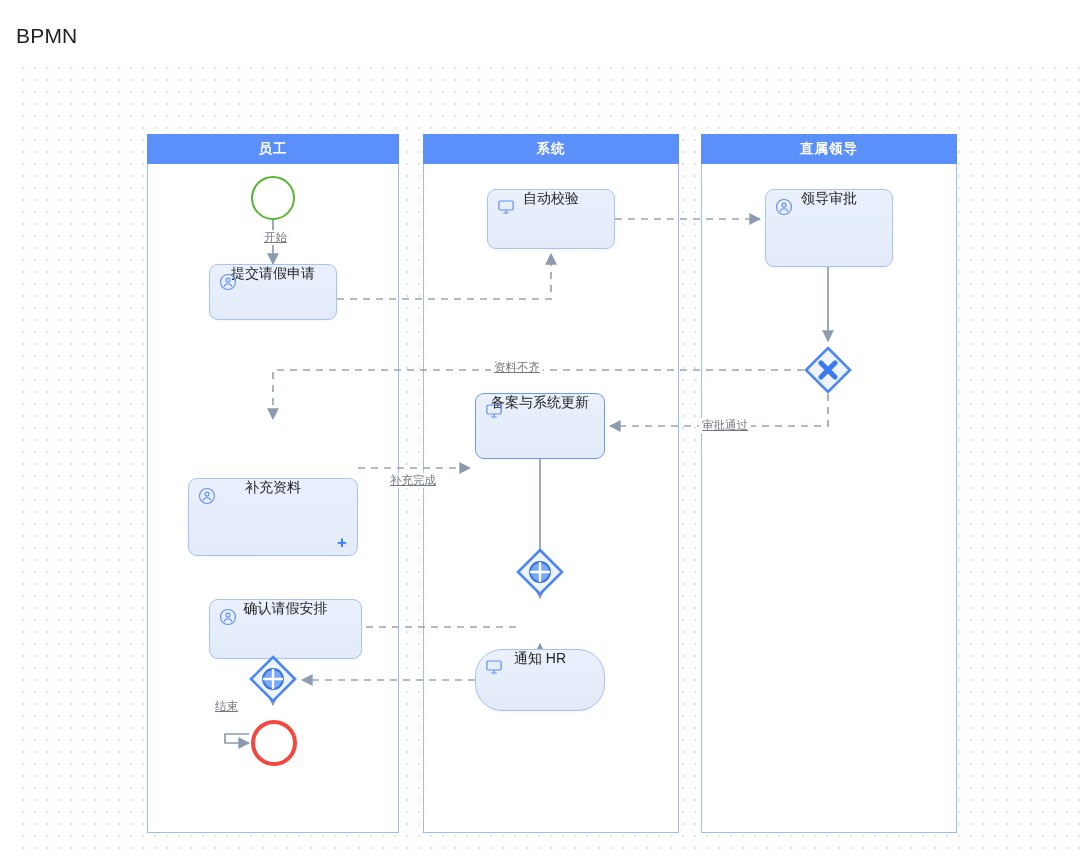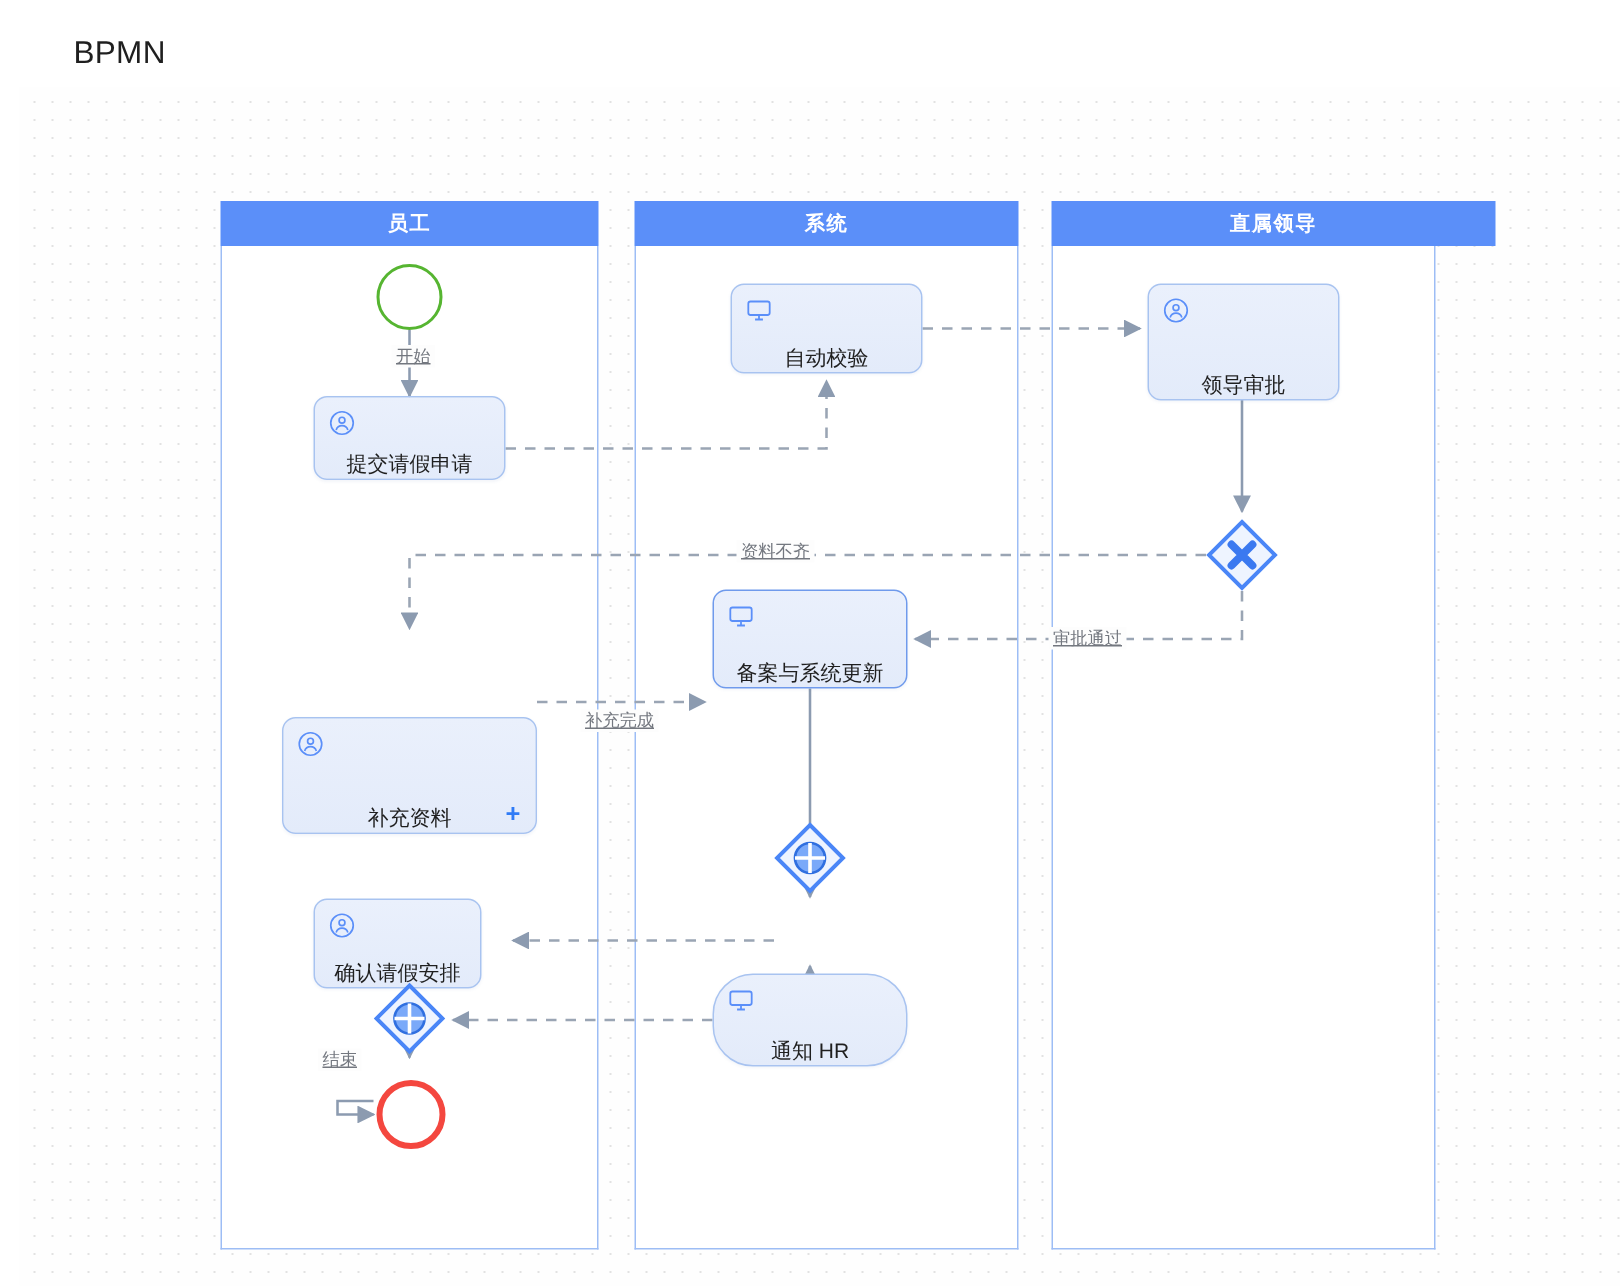--- a/index.html
+++ b/index.html
@@ -10,21 +10,20 @@
     font-family: "Liberation Sans", "DejaVu Sans", sans-serif;
     overflow: hidden;
   }
   #page-title {
     position: absolute;
     left: 16px; top: 24px;
     font-size: 21px;
     font-weight: 400;
     color: #1f1f1f;
     letter-spacing: .2px;
-    margin-left: 33px;
   }
   #canvas {
     position: absolute;
     left: 13px; top: 58px;
     width: 1080px; height: 799px;
     background-color: #fefefe;
     background-image: radial-gradient(circle, #e2e2e2 0.7px, transparent 0.8px);
     background-size: 12px 12px;
     background-position: 4px 4px;
   }
@@ -46,21 +45,21 @@
     justify-content: center;
     letter-spacing: 1px;
   }
   
   .task {
     position: absolute;
     border-radius: 9px;
     border: 1.3px solid #a8c3f0;
     background: linear-gradient(180deg, #eaf0fc 0%, #e3ebfa 100%);
     display: flex;
-    align-items: flex-end;
+    align-items: flex-start;
     justify-content: center;
     color: #1f1f1f;
     font-size: 14px;
     box-shadow: 0 1px 2px rgba(80,110,170,.07);
   }
   .task.strong { border: 1.6px solid #6f9aec; }
   .task-label { pointer-events: none; padding: 0 10px; text-align: center; }
   .task-icon {
     position: absolute;
     left: 9px; top: 8px;
@@ -117,21 +116,21 @@
   <div class="lane-header" style="left:134px; top:76px; width:252px; height:30px;">
     <span>员工</span>
   </div>
 
   <div class="lane" style="left:410px; top:106px; width:256px; height:669px;"></div>
   <div class="lane-header" style="left:410px; top:76px; width:256px; height:30px;">
     <span>系统</span>
   </div>
 
   <div class="lane" style="left:688px; top:106px; width:256px; height:669px;"></div>
-  <div class="lane-header" style="left:688px; top:76px; width:296px; height:30px;">
+  <div class="lane-header" style="left:688px; top:76px; width:256px; height:30px;">
     <span>直属领导</span>
   </div>
 
   <svg id="edges">
     <defs>
       <marker id="arrow" viewBox="0 0 10 10" refX="9" refY="5" markerWidth="7" markerHeight="7" orient="auto-start-reverse">
         <path d="M 0 0 L 10 5 L 0 10 z" fill="#8c9bb0"></path>
       </marker>
     </defs>
 
@@ -186,21 +185,21 @@
       <svg viewBox="0 0 24 24" fill="none" stroke="currentColor" stroke-width="1.5">
         <circle cx="12" cy="12" r="10"></circle>
         <circle cx="12" cy="9.5" r="2.6"></circle>
         <path d="M6.8 18.2c.8-2.6 3-3.8 5.2-3.8s4.4 1.2 5.2 3.8"></path>
       </svg>
     </span>
     <span class="task-label">补充资料</span>
     <span class="subproc-plus">+</span>
   </div>
 
-  <div class="task" style="left:196px; top:541px; width:112px; height:60px;">
+  <div class="task" style="left:196px; top:541px; width:153px; height:60px;">
     <span class="task-icon">
       <svg viewBox="0 0 24 24" fill="none" stroke="currentColor" stroke-width="1.5">
         <circle cx="12" cy="12" r="10"></circle>
         <circle cx="12" cy="9.5" r="2.6"></circle>
         <path d="M6.8 18.2c.8-2.6 3-3.8 5.2-3.8s4.4 1.2 5.2 3.8"></path>
       </svg>
     </span>
     <span class="task-label">确认请假安排</span>
   </div>
 

